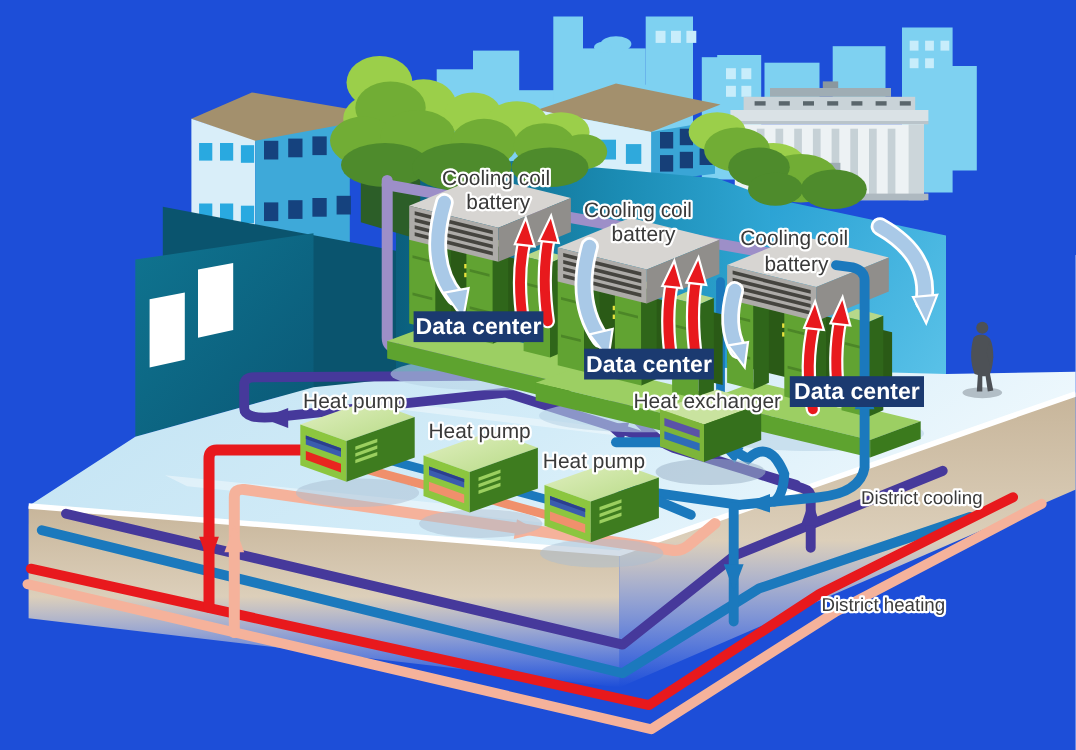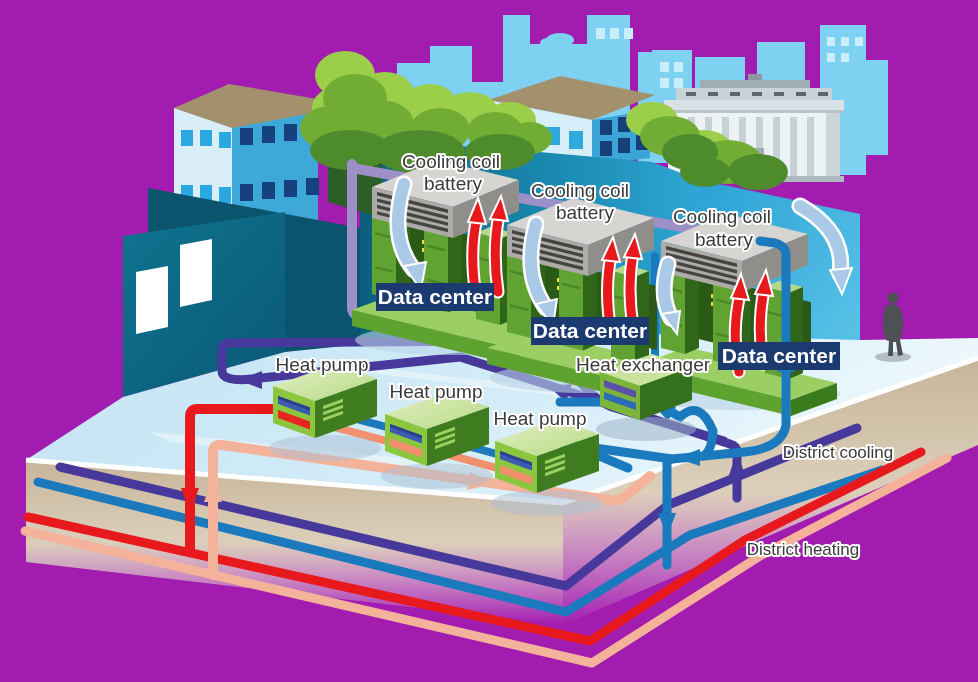--- a/index.html
+++ b/index.html
@@ -1,16 +1,16 @@
 <!DOCTYPE html>
 <html><head>
 <meta charset="utf-8">
 <style>
   html,body{margin:0;padding:0;background:#ffffff;}
-  .stage{position:relative;width:978px;height:682px;background:#a21caf;overflow:hidden;
+  .stage{position:relative;width:978px;height:682px;background:#1d4ed8;overflow:hidden;
          font-family:"Liberation Sans", sans-serif;}
   svg{display:block;}
   text{font-family:"Liberation Sans", sans-serif;}
   .lbl{fill:#3a3a3a;stroke:#ffffff;stroke-width:4px;stroke-linejoin:round;paint-order:stroke;font-size:19px;}
   .lbl-sm{fill:#3a3a3a;stroke:#ffffff;stroke-width:4px;stroke-linejoin:round;paint-order:stroke;font-size:17px;}
   .dc-text{fill:#ffffff;font-weight:bold;font-size:21px;}
 </style>
 </head>
 <body>
 

